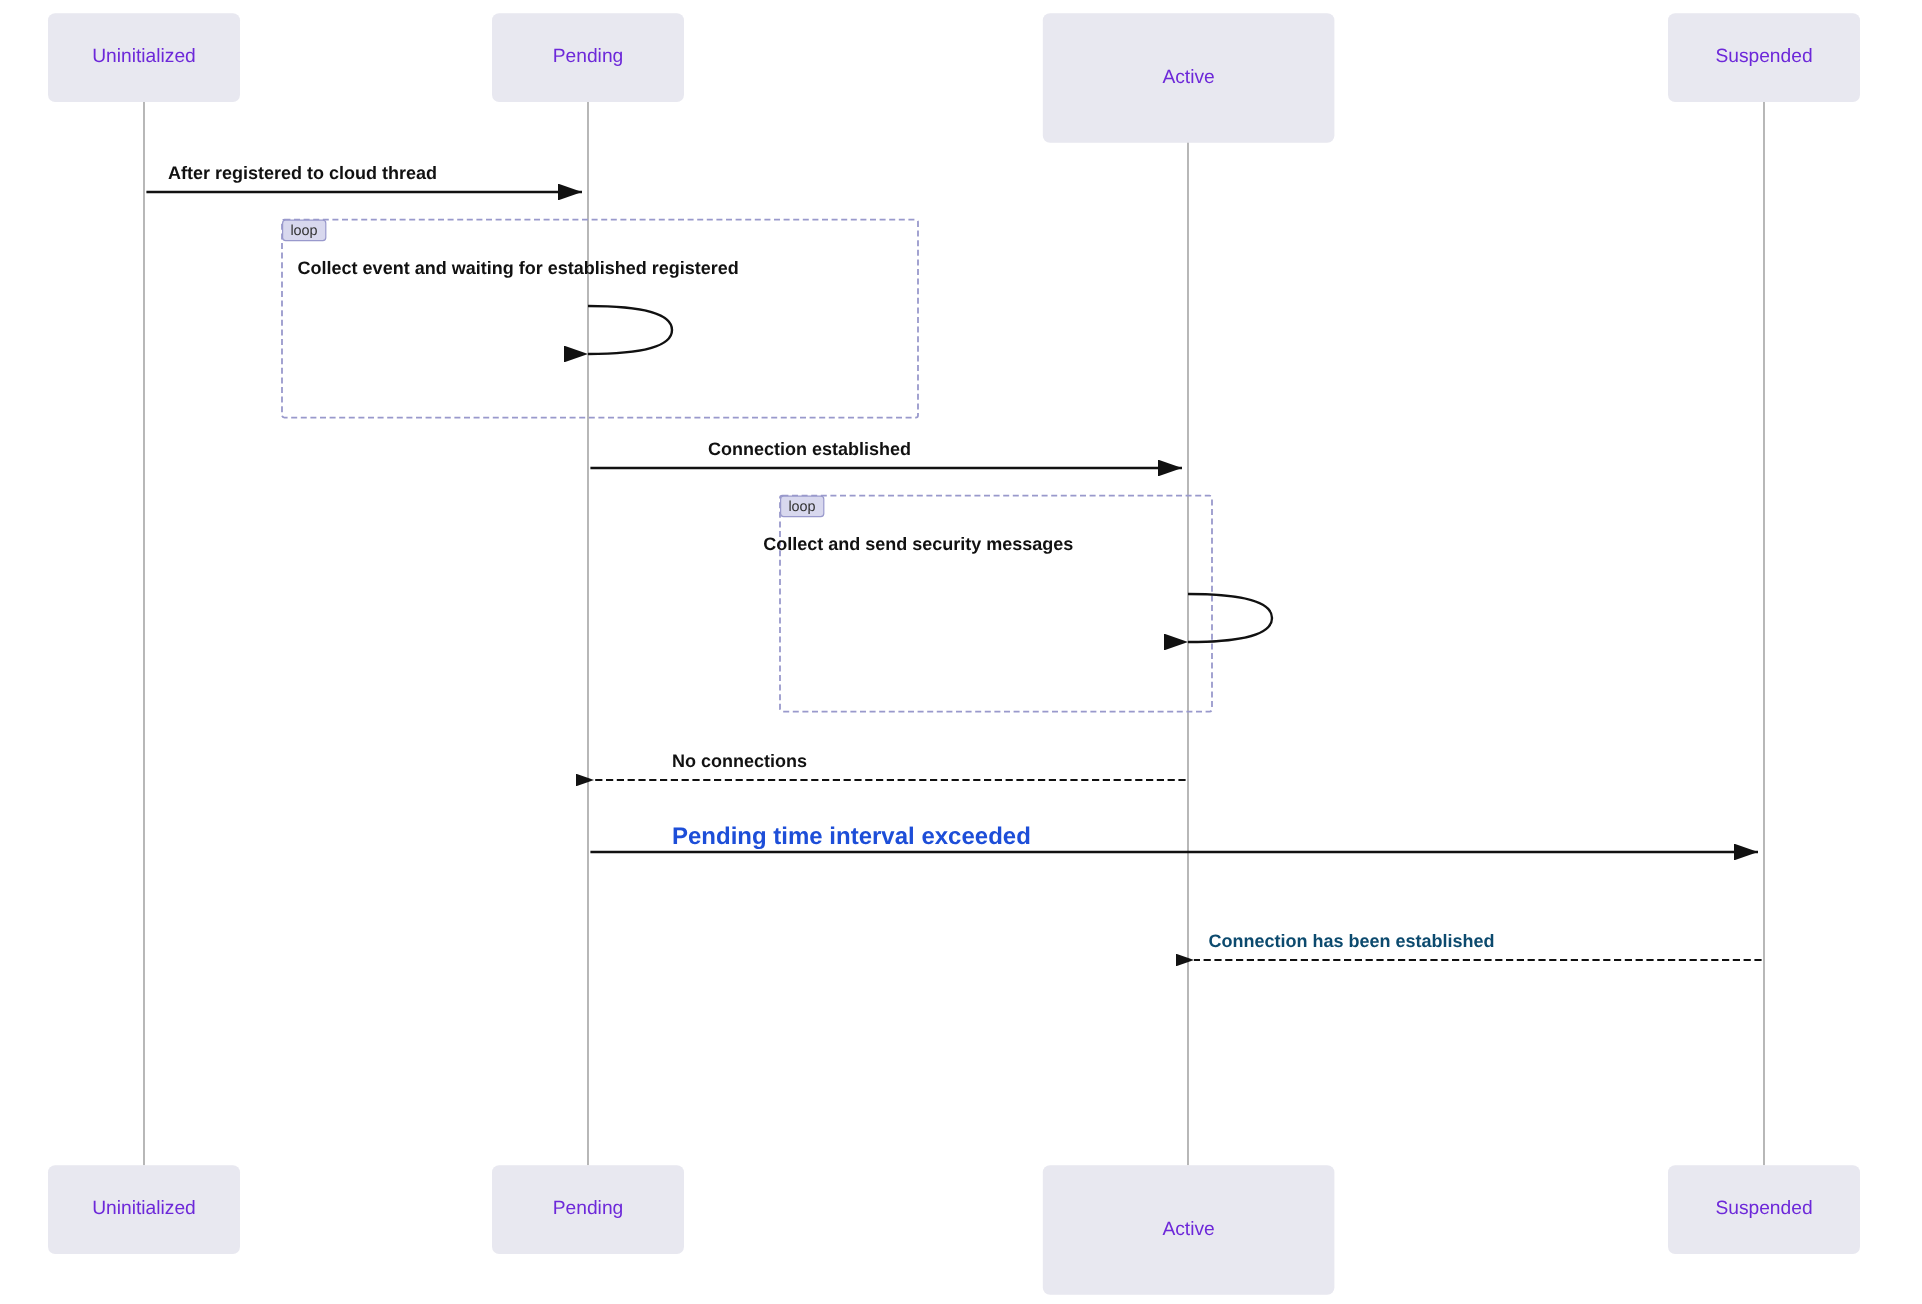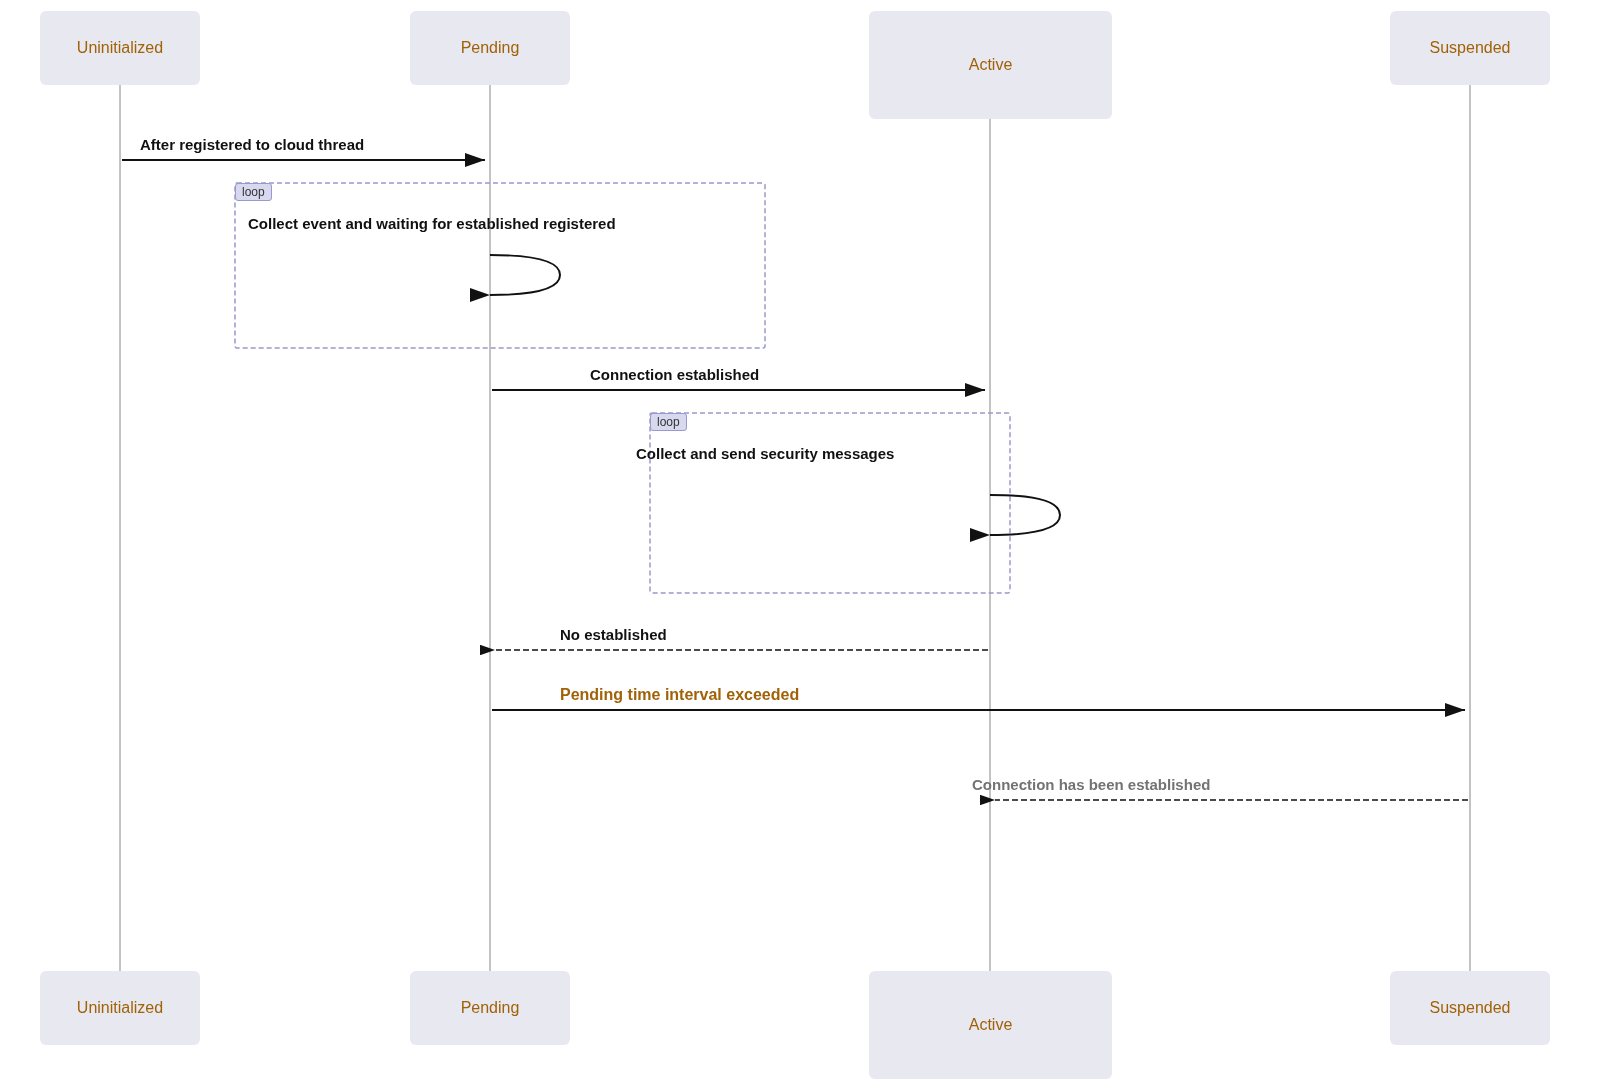--- a/index.html
+++ b/index.html
@@ -20,21 +20,21 @@
 
     
     .lifeline-box {
       position: absolute;
       background: #e8e8f0;
       border-radius: 6px;
       display: flex;
       align-items: center;
       justify-content: center;
       font-size: 16px;
-      color: #a16207;
+      color: #6d28d9;
       font-weight: 400;
     }
 
     
     .diagram-svg {
       position: absolute;
       top: 0;
       left: 0;
       width: 1602px;
       height: 1087px;
@@ -118,28 +118,28 @@
 
   <div style="position:absolute; left:140px; top:136px; font-size:15px; font-weight:700; color:#111; white-space:nowrap;">
     <span>After registered to cloud thread</span>
   </div>
 
   <div style="position:absolute; left:590px; top:366px; font-size:15px; font-weight:700; color:#111; white-space:nowrap;">
     <span>Connection established</span>
   </div>
 
   <div style="position:absolute; left:560px; top:626px; font-size:15px; font-weight:700; color:#111; white-space:nowrap;">
-    <span>No established</span>
+    <span>No connections</span>
   </div>
 
-  <div style="position:absolute; left:560px; top:686px; font-size:16px; font-weight:700; color:#a16207; white-space:nowrap;">
+  <div style="position:absolute; left:560px; top:686px; font-size:20px; font-weight:700; color:#1d4ed8; white-space:nowrap;">
     <span>Pending time interval exceeded</span>
   </div>
 
-  <div style="position:absolute; left:972px; top:776px; font-size:15px; font-weight:700; color:#737373; white-space:nowrap;">
+  <div style="position:absolute; left:1007px; top:776px; font-size:15px; font-weight:700; color:#0c4a6e; white-space:nowrap;">
     <span>Connection has been established</span>
   </div>
 
   <div style="position:absolute; left:235px; top:183px; background:#d8d8ee; border:1px solid #9999cc; font-size:12px; padding:1px 6px; border-radius:3px; color:#333; z-index:10;">
     <span>loop</span>
   </div>
 
   <div style="position:absolute; left:248px; top:215px; font-size:15px; font-weight:700; color:#111; white-space:nowrap;">
     <span>Collect event and waiting for established registered</span>
   </div>

